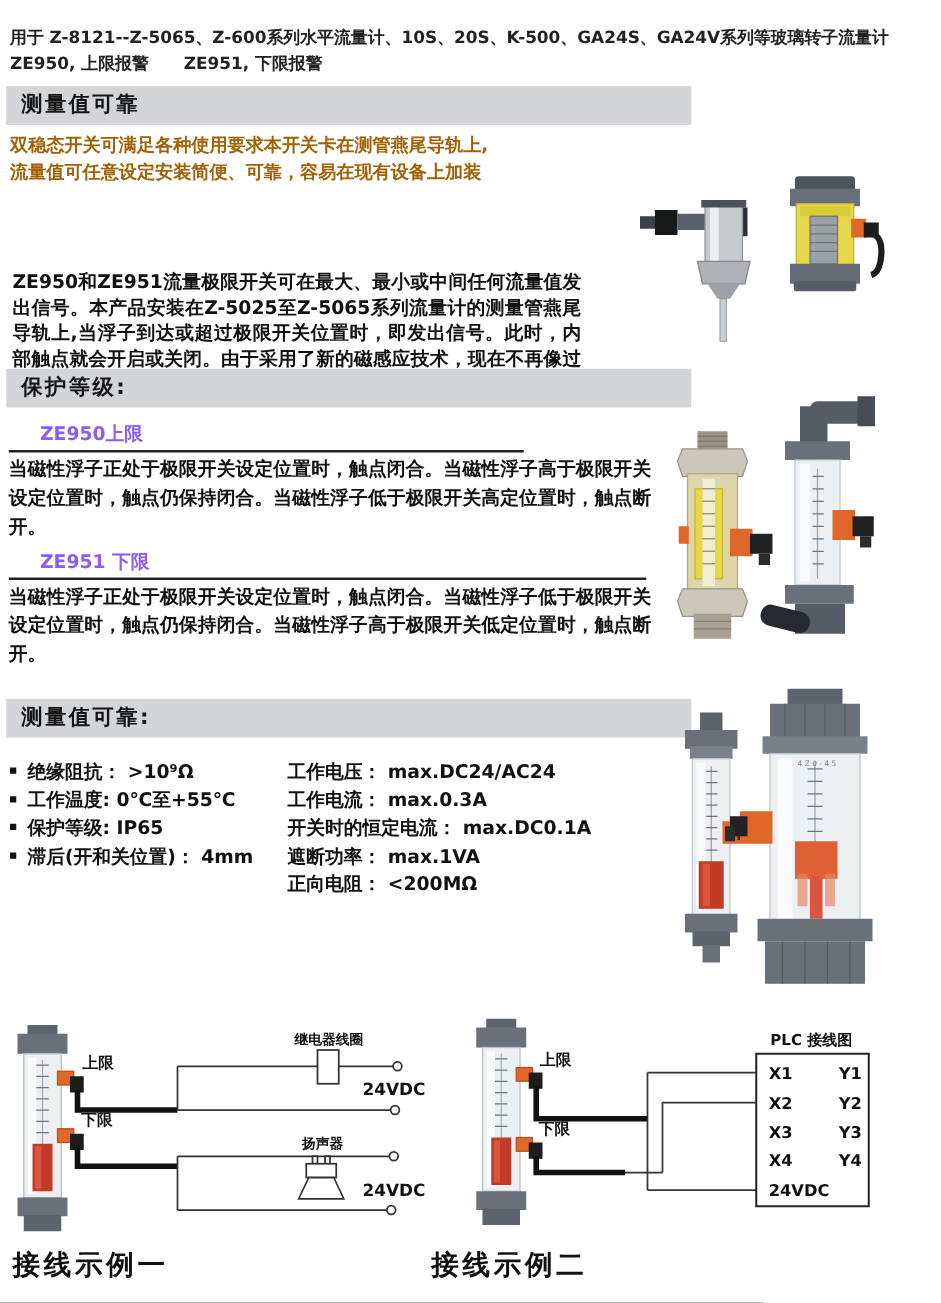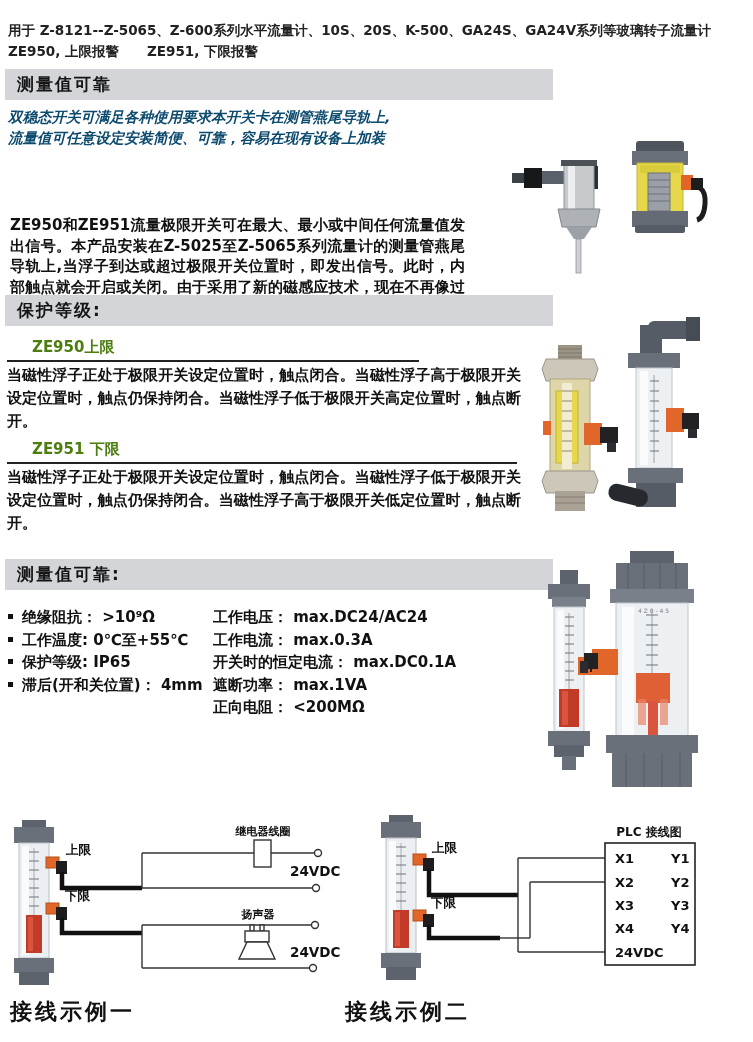--- a/index.html
+++ b/index.html
@@ -15,36 +15,36 @@
   
   .bar{
     left:5px;width:548px;height:31px;background:#d3d5d8;
     font-size:17px;font-weight:bold;line-height:31px;
     padding-left:12px;box-sizing:border-box;letter-spacing:2px;color:#141414;
   }
   .bar1{top:69px;}
   .bar2{top:295px;}
   .bar3{top:559px;}
   
-  .para-bold{left:8px;top:107px;font-size:14.5px;font-weight:bold;line-height:21px;color:#0c4a6e;font-style:italic;}
+  .para-bold{left:8px;top:107px;font-size:14.5px;font-weight:bold;line-height:21px;color:#a16207;}
   .para-main{left:10px;top:167px;width:455px;font-size:15px;font-weight:600;line-height:20.5px;text-align:justify;color:#111;margin-top:48px;}
   .subhead{
     border-bottom:2px solid #222;padding:0 0 3px 25px;box-sizing:border-box;
-    font-size:15px;font-weight:bold;color:#4d7c0f;
+    font-size:15px;font-weight:bold;color:#8b5cf6;
   }
   .subhead1{left:7px;top:338px;width:412px;}
   .subhead2{left:7px;top:440px;width:510px;}
   .subbody{left:7px;width:514px;font-size:15px;font-weight:600;line-height:23px;text-align:justify;color:#111;}
   .subbody1{top:364px;}
   .subbody2{top:466px;}
   
   .spec-col{font-size:15px;font-weight:600;color:#111;}
   .spec-col .row{height:22.6px;line-height:22.6px;white-space:nowrap;}
   .spec-left{left:8px;top:606px;}
-  .spec-right{left:213px;top:606px;}
+  .spec-right{left:230px;top:606px;}
   .bullet{
     display:inline-block;width:5px;height:5px;background:#111;
     margin-right:9px;vertical-align:3px;
   }
   
   .caption{top:997px;font-size:22px;font-weight:bold;letter-spacing:3px;color:#111;}
   .cap1{left:10px;}
   .cap2{left:345px;}
   svg{display:block;}
   svg text{font-family:"DejaVu Sans",sans-serif;}

